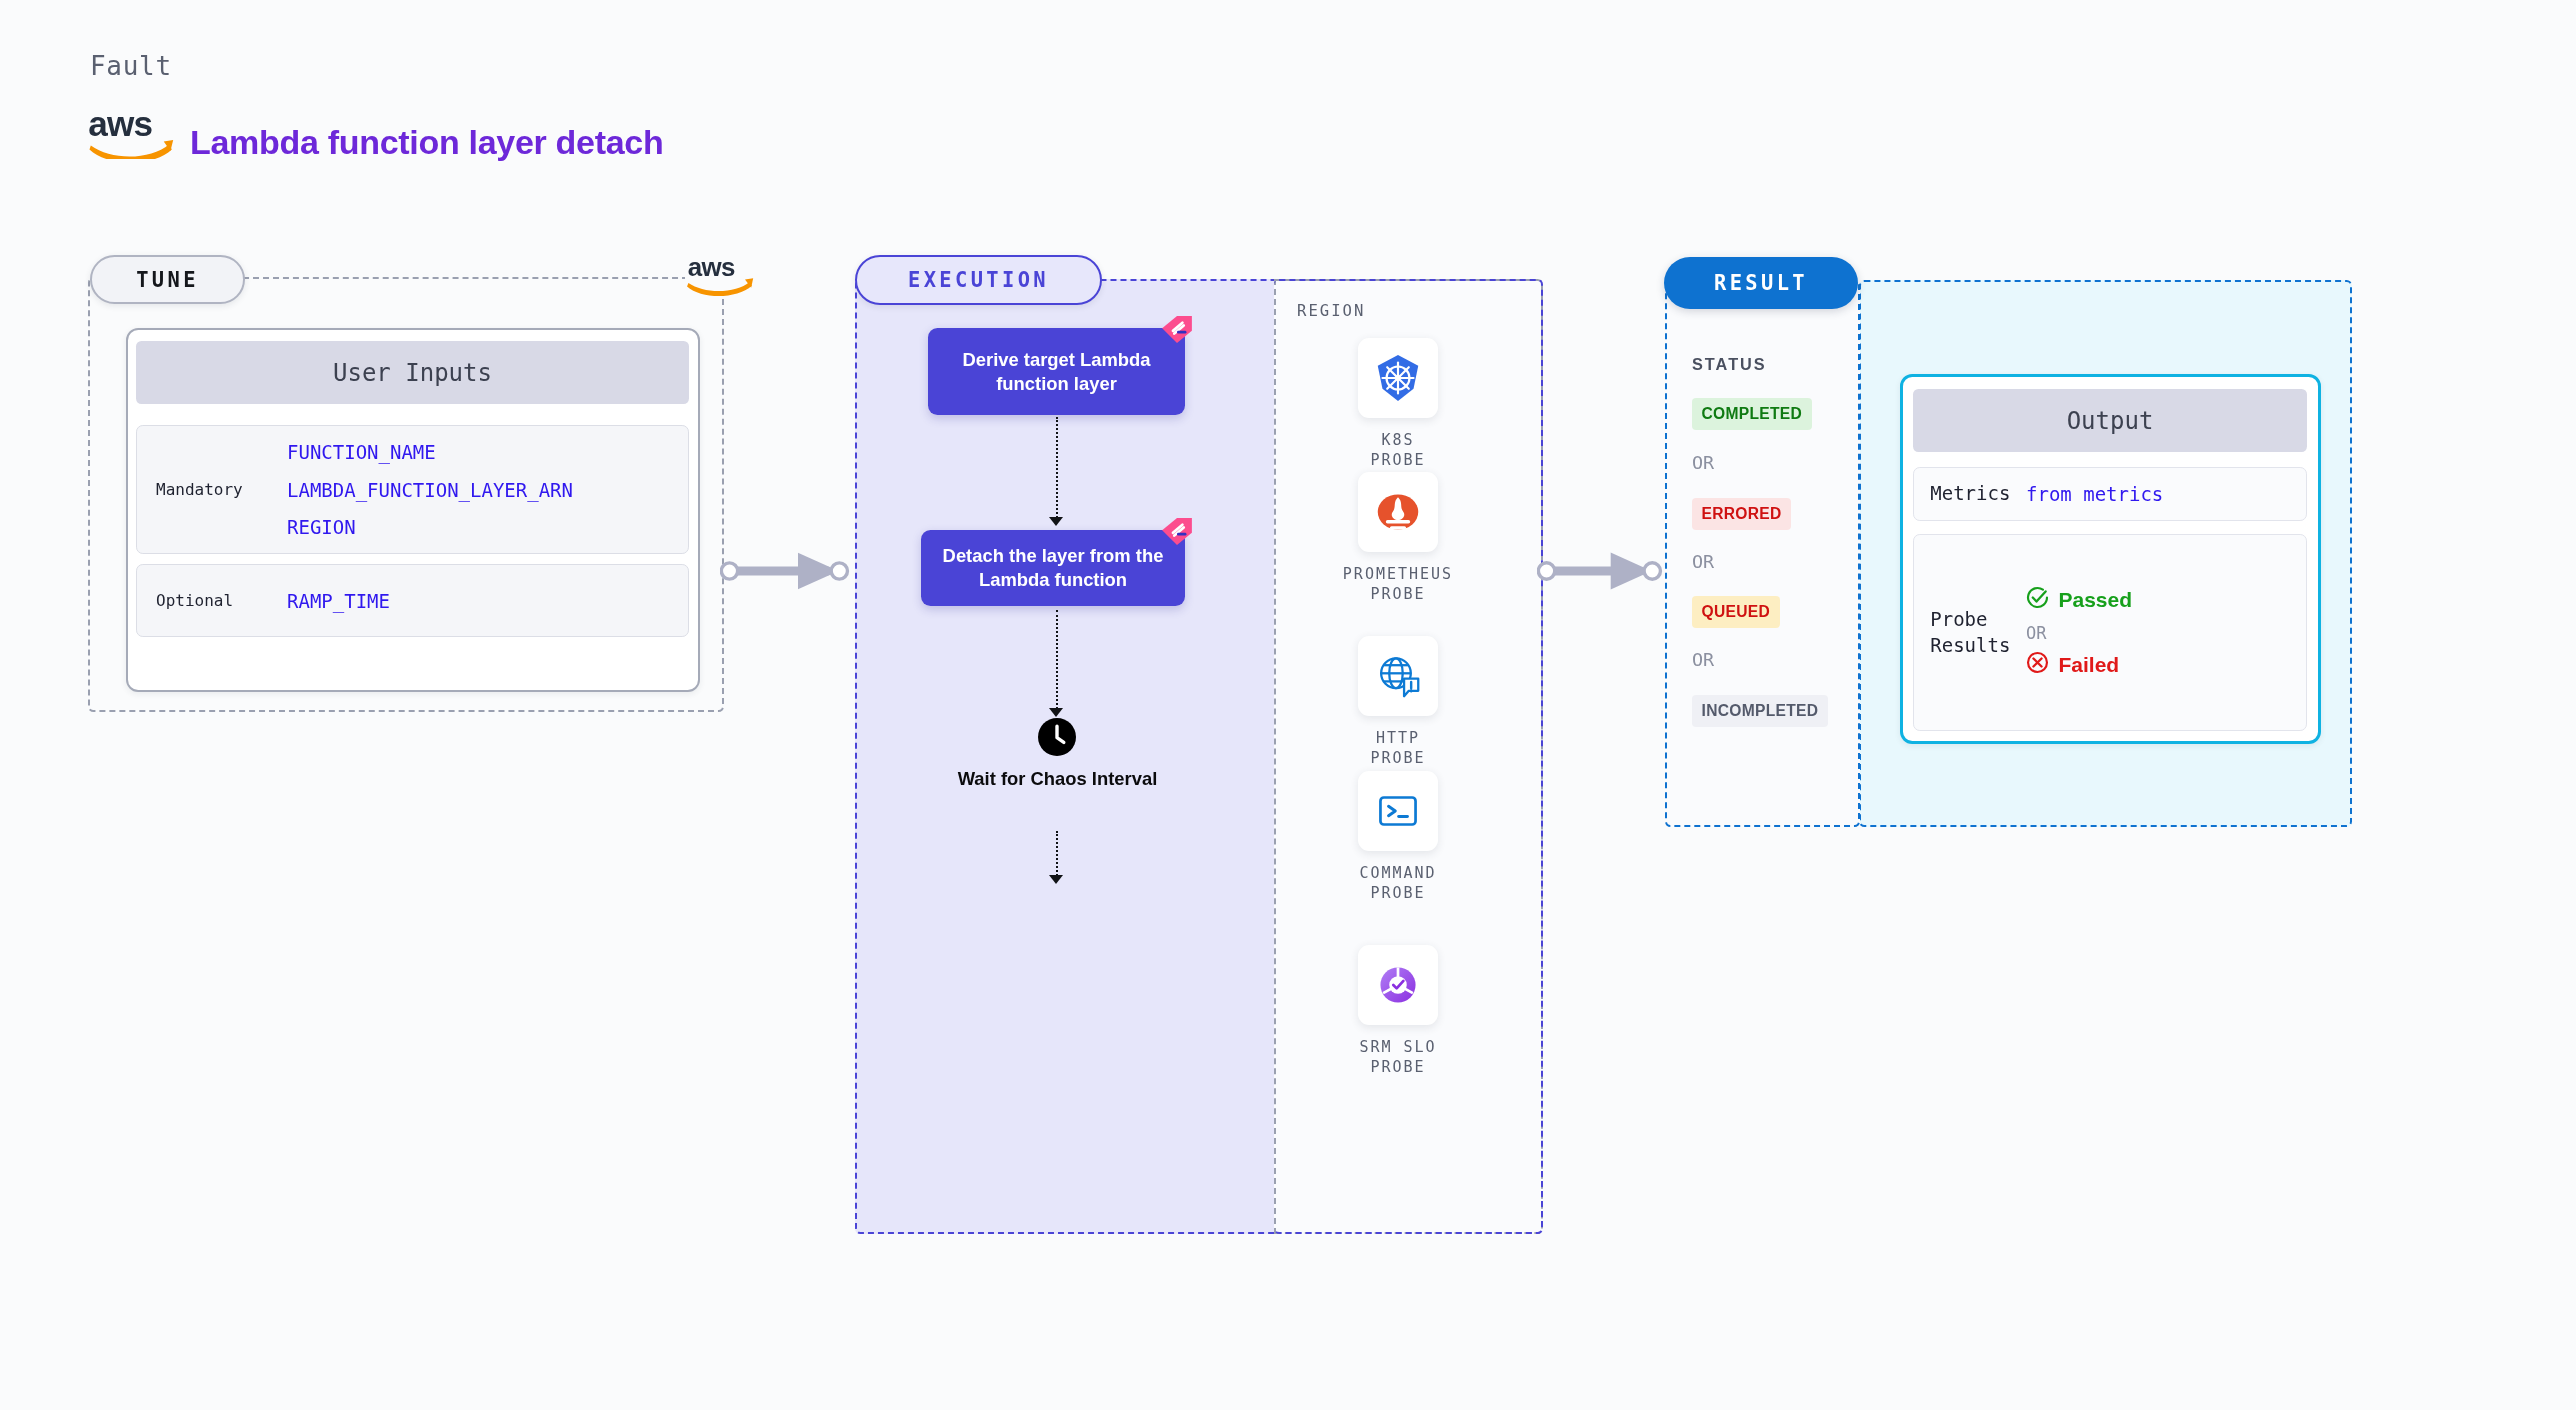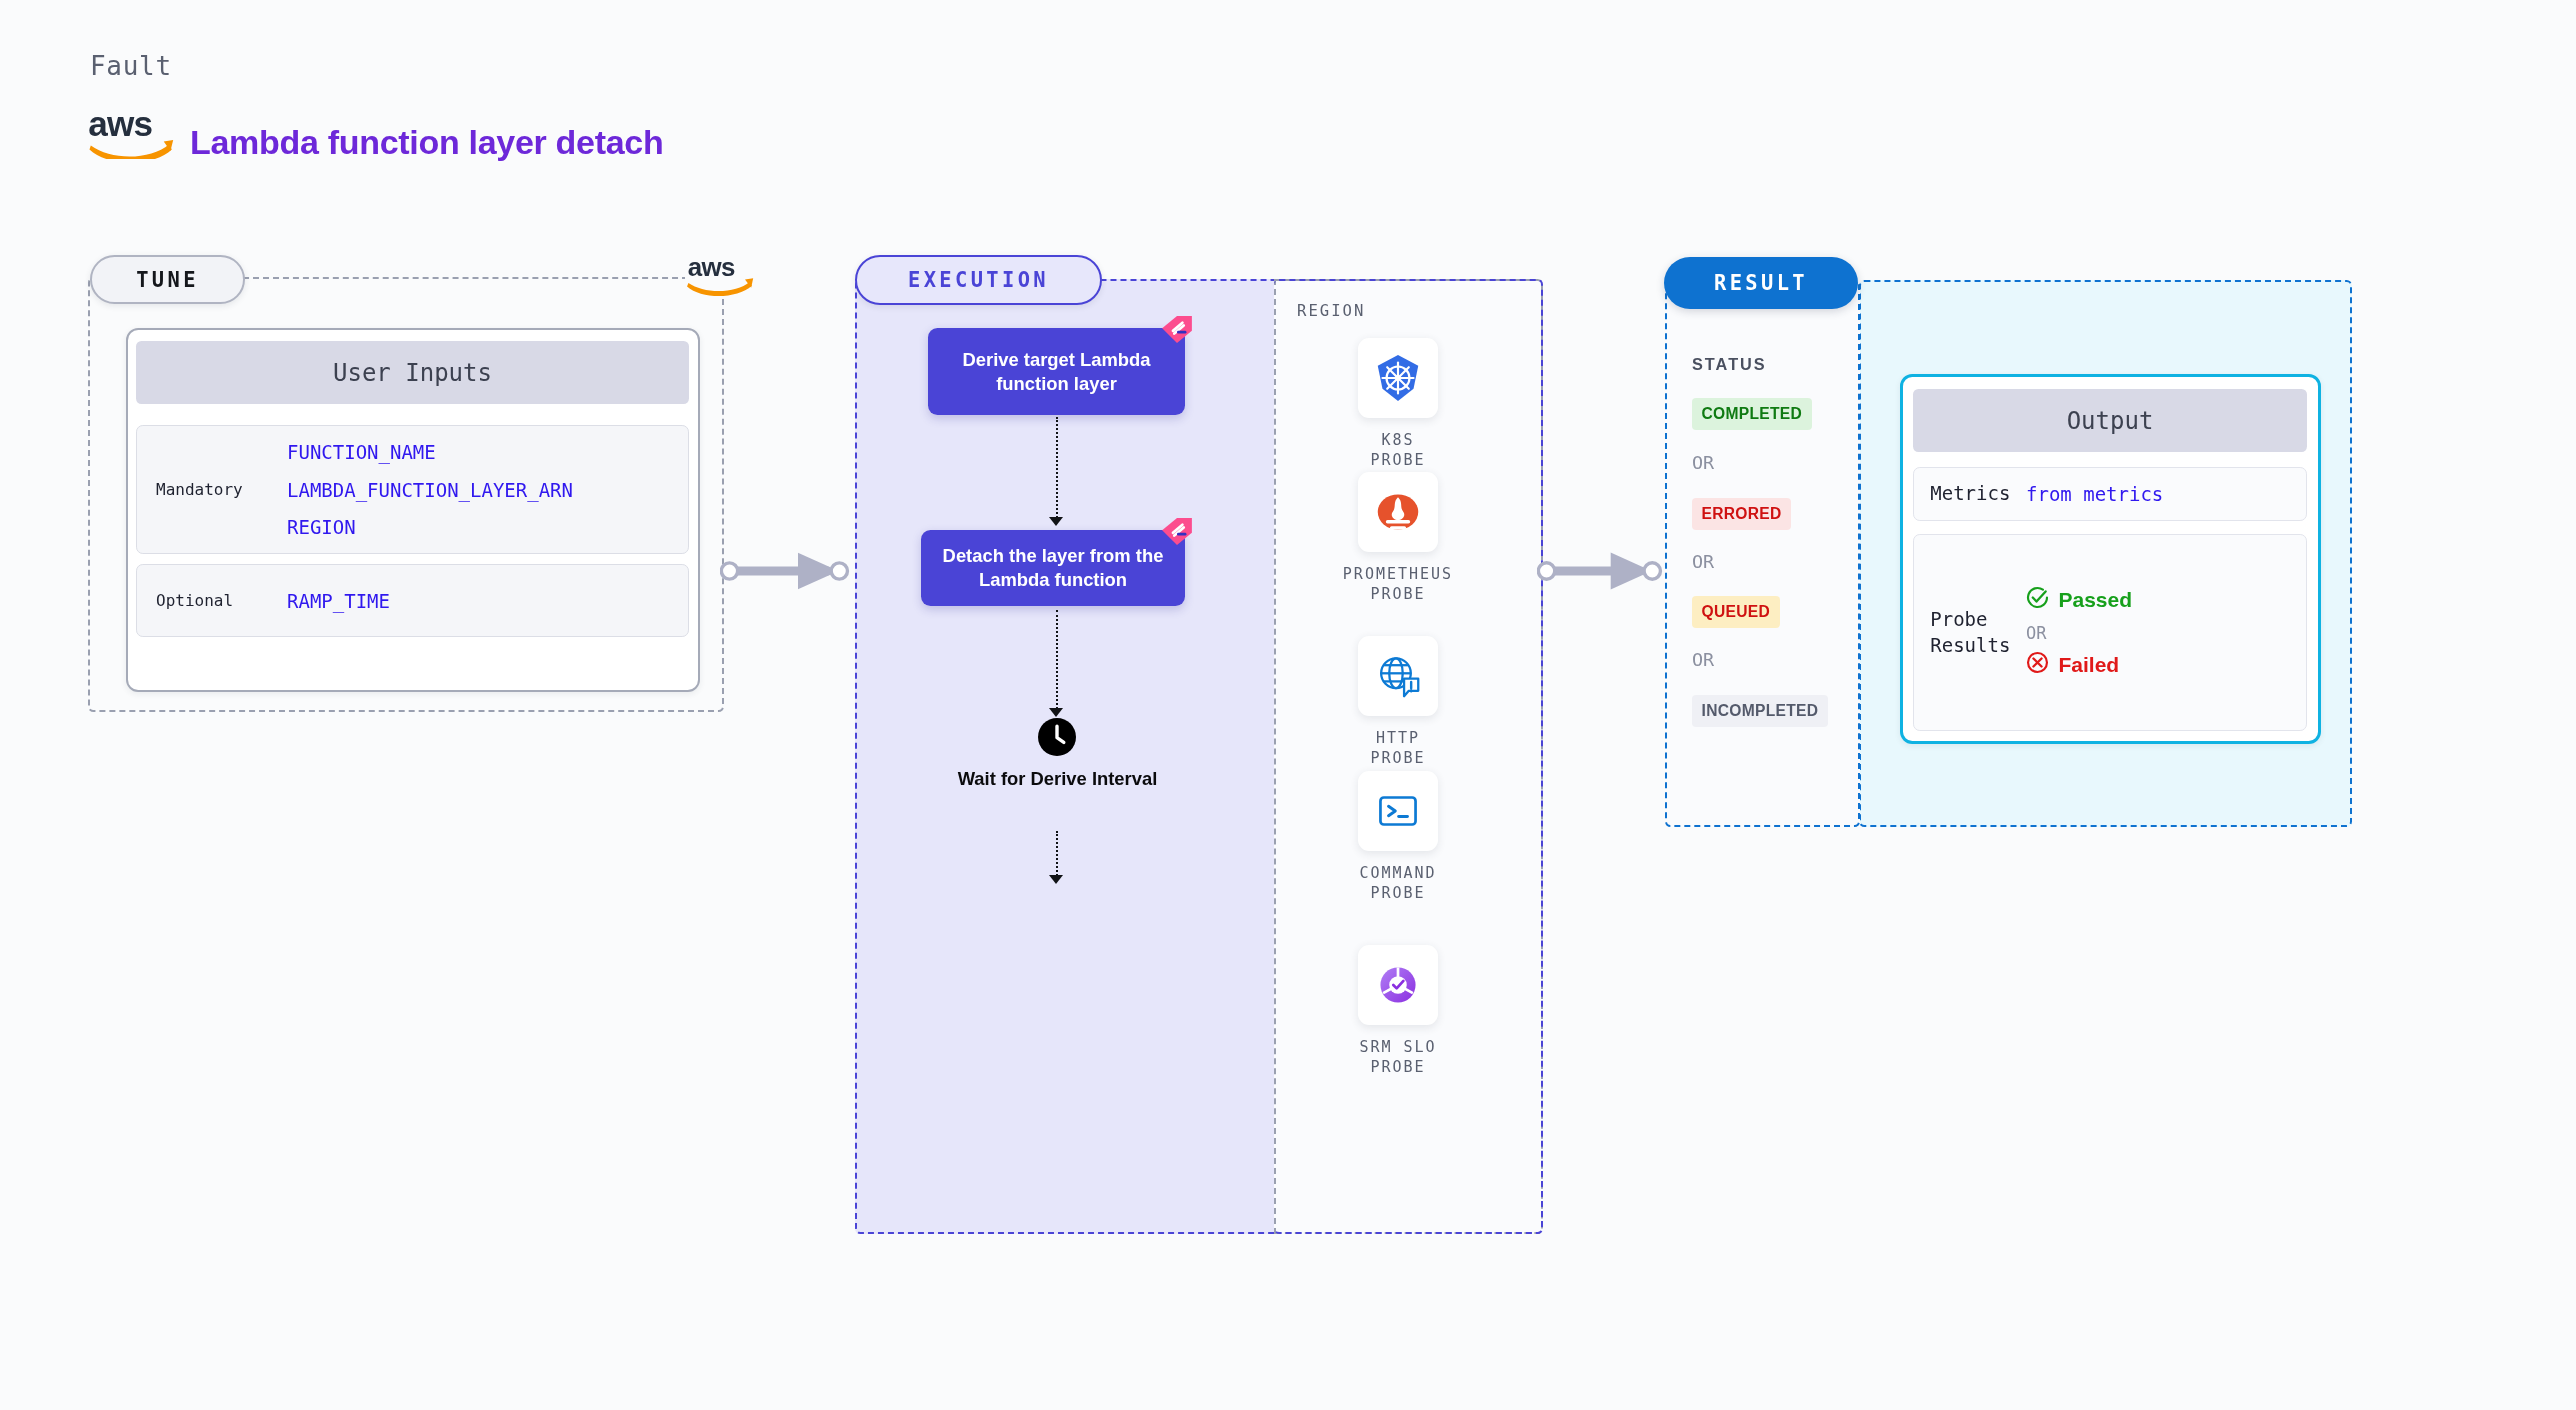--- a/index.html
+++ b/index.html
@@ -317,21 +317,21 @@
   </div>
   <div class="arrow-v a2"></div>
   <div class="arrow-head ah2"></div>
 
   <div class="clock">
     <svg viewBox="0 0 56 56" width="38" height="38">
       <circle cx="28" cy="28" r="28" fill="#000000"></circle>
       <path d="M28 12 L28 29 L38 36" stroke="#ffffff" stroke-width="5" fill="none" stroke-linecap="round" stroke-linejoin="round"></path>
     </svg>
   </div>
-  <div class="clock-lbl">Wait for Derive Interval</div>
+  <div class="clock-lbl">Wait for Chaos Interval</div>
 
   <div class="arrow-v a3"></div>
   <div class="arrow-head ah3"></div>
 
 
   <div class="probes-title">REGION</div>
 
   <div class="probe p1">
     <div class="probe-ico">
       <svg viewBox="0 0 80 80" width="54" height="54">

